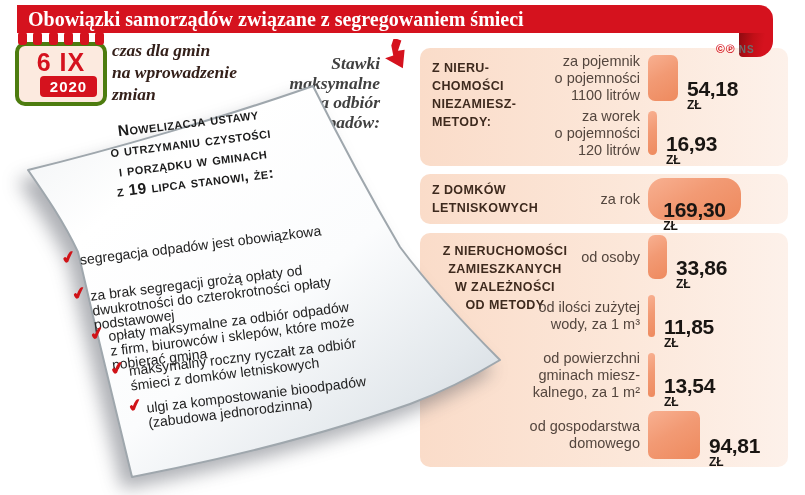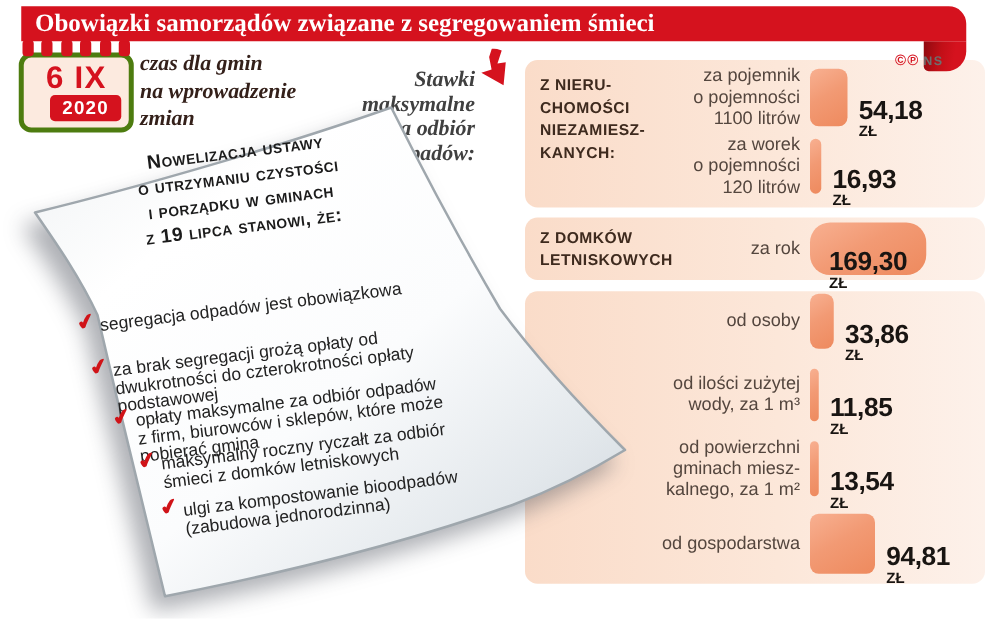--- a/index.html
+++ b/index.html
@@ -188,21 +188,21 @@
       <span class="line">ulgi za kompostowanie bioodpadów</span>
       <span class="line">(zabudowa jednorodzinna)</span>
     </div>
   </div>
 
   <section class="panel p1">
     <div class="group-label">
       <span>Z NIERU-</span>
       <span>CHOMOŚCI</span>
       <span>NIEZAMIESZ-</span>
-      <span>KANYCH:</span>
+      <span>METODY:</span>
     </div>
     <div class="rate-row row-1">
       <div class="desc">
         <span>za pojemnik</span>
         <span>o pojemności</span>
         <span>1100 litrów</span>
       </div>
       <div class="bar" style="width: 30px;"></div>
       <div class="val">
         <span class="num">54,18</span>
@@ -235,20 +235,26 @@
       <div class="bar bar-inline" style="width: 93px;">
         <div class="val" style="margin-left:0">
           <span class="num">169,30</span>
           <span class="unit">ZŁ</span>
         </div>
       </div>
     </div>
   </section>
 
   <section class="panel p3">
+    <div class="group-label">
+      <span>Z NIERUCHOMOŚCI</span>
+      <span>ZAMIESZKANYCH</span>
+      <span>W ZALEŻNOŚCI</span>
+      <span>OD METODY</span>
+    </div>
     <div class="rate-row row-1">
       <div class="desc">
         <span>od osoby</span>
       </div>
       <div class="bar" style="width: 19px;"></div>
       <div class="val">
         <span class="num">33,86</span>
         <span class="unit">ZŁ</span>
       </div>
     </div>
@@ -271,20 +277,21 @@
       </div>
       <div class="bar" style="width: 7px;"></div>
       <div class="val">
         <span class="num">13,54</span>
         <span class="unit">ZŁ</span>
       </div>
     </div>
     <div class="rate-row row-4">
       <div class="desc">
         <span>od gospodarstwa</span>
+        <span>domowego</span>
       </div>
       <div class="bar" style="width: 52px;"></div>
       <div class="val">
         <span class="num">94,81</span>
         <span class="unit">ZŁ</span>
       </div>
     </div>
   </section>
 
 </div>

